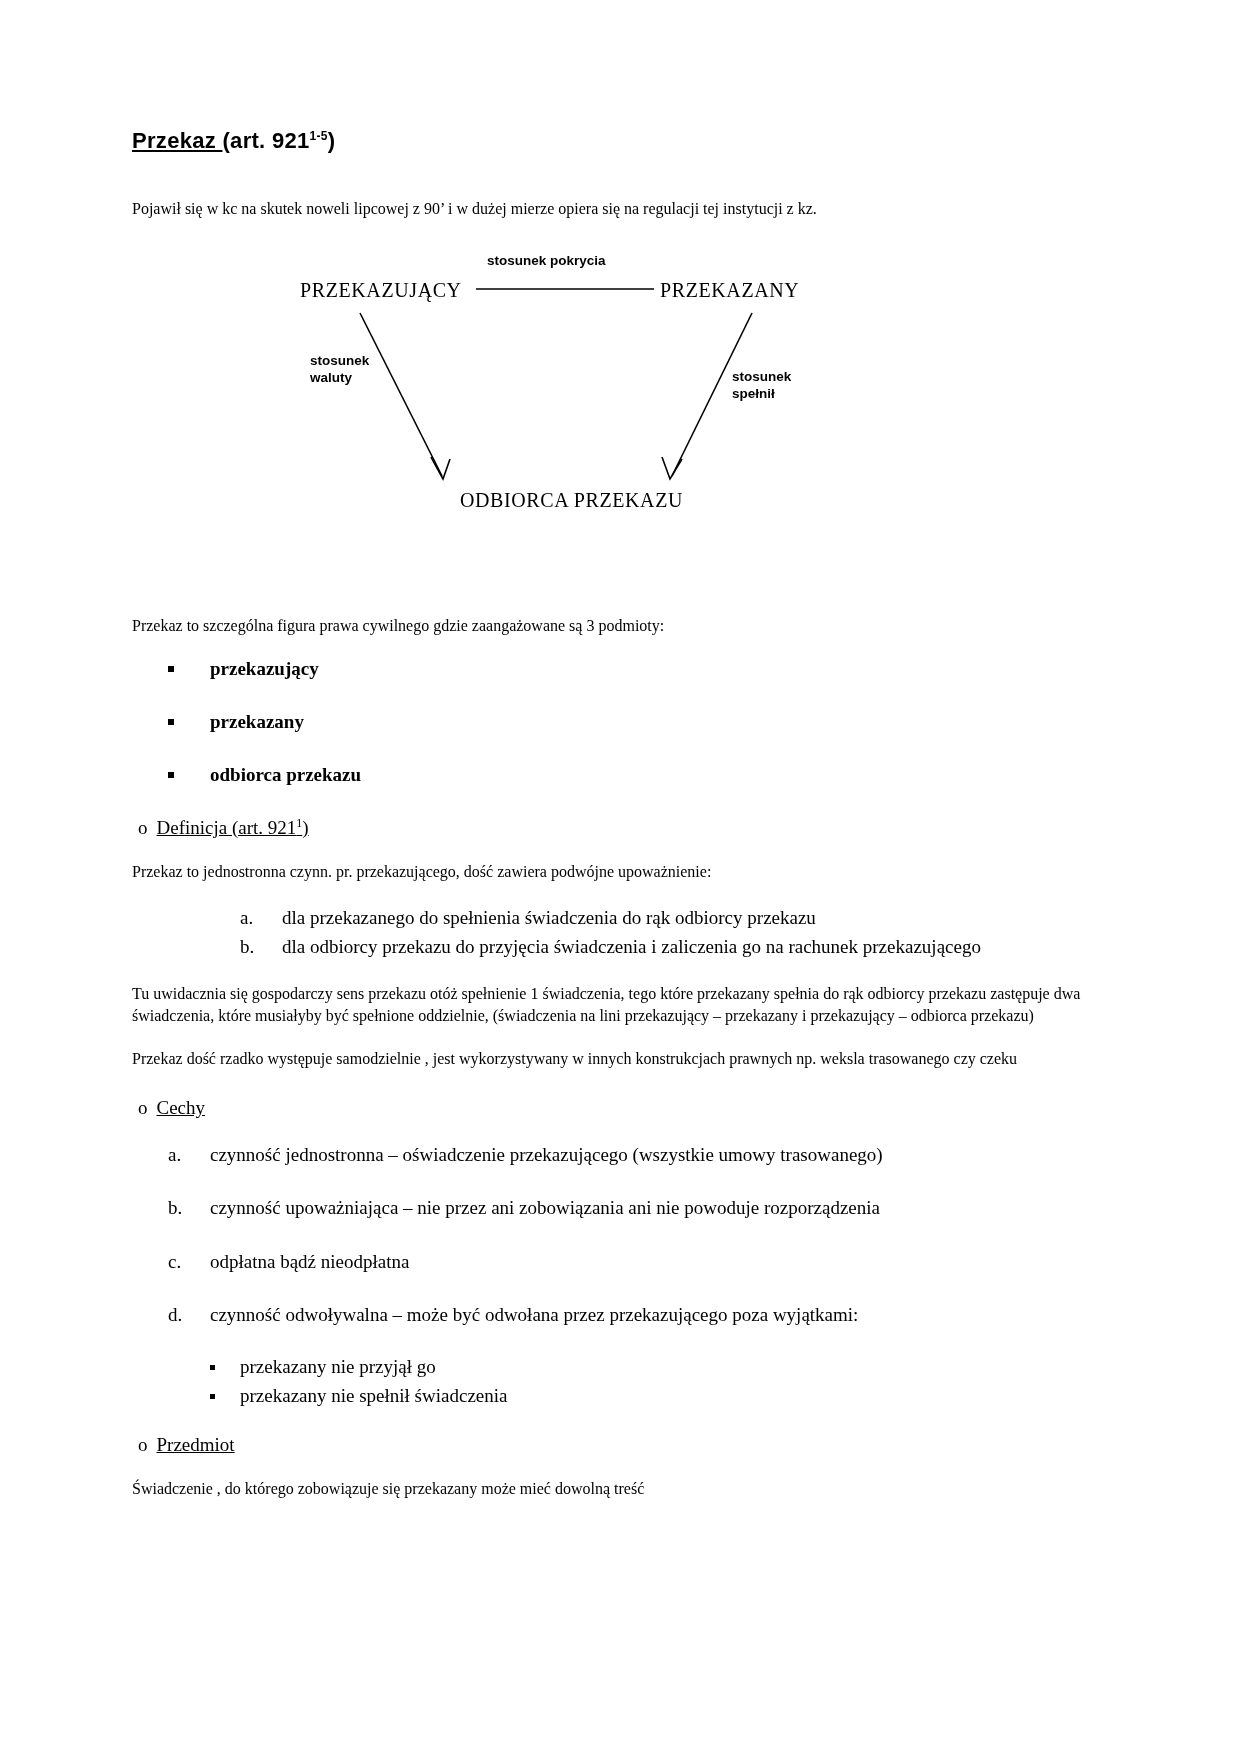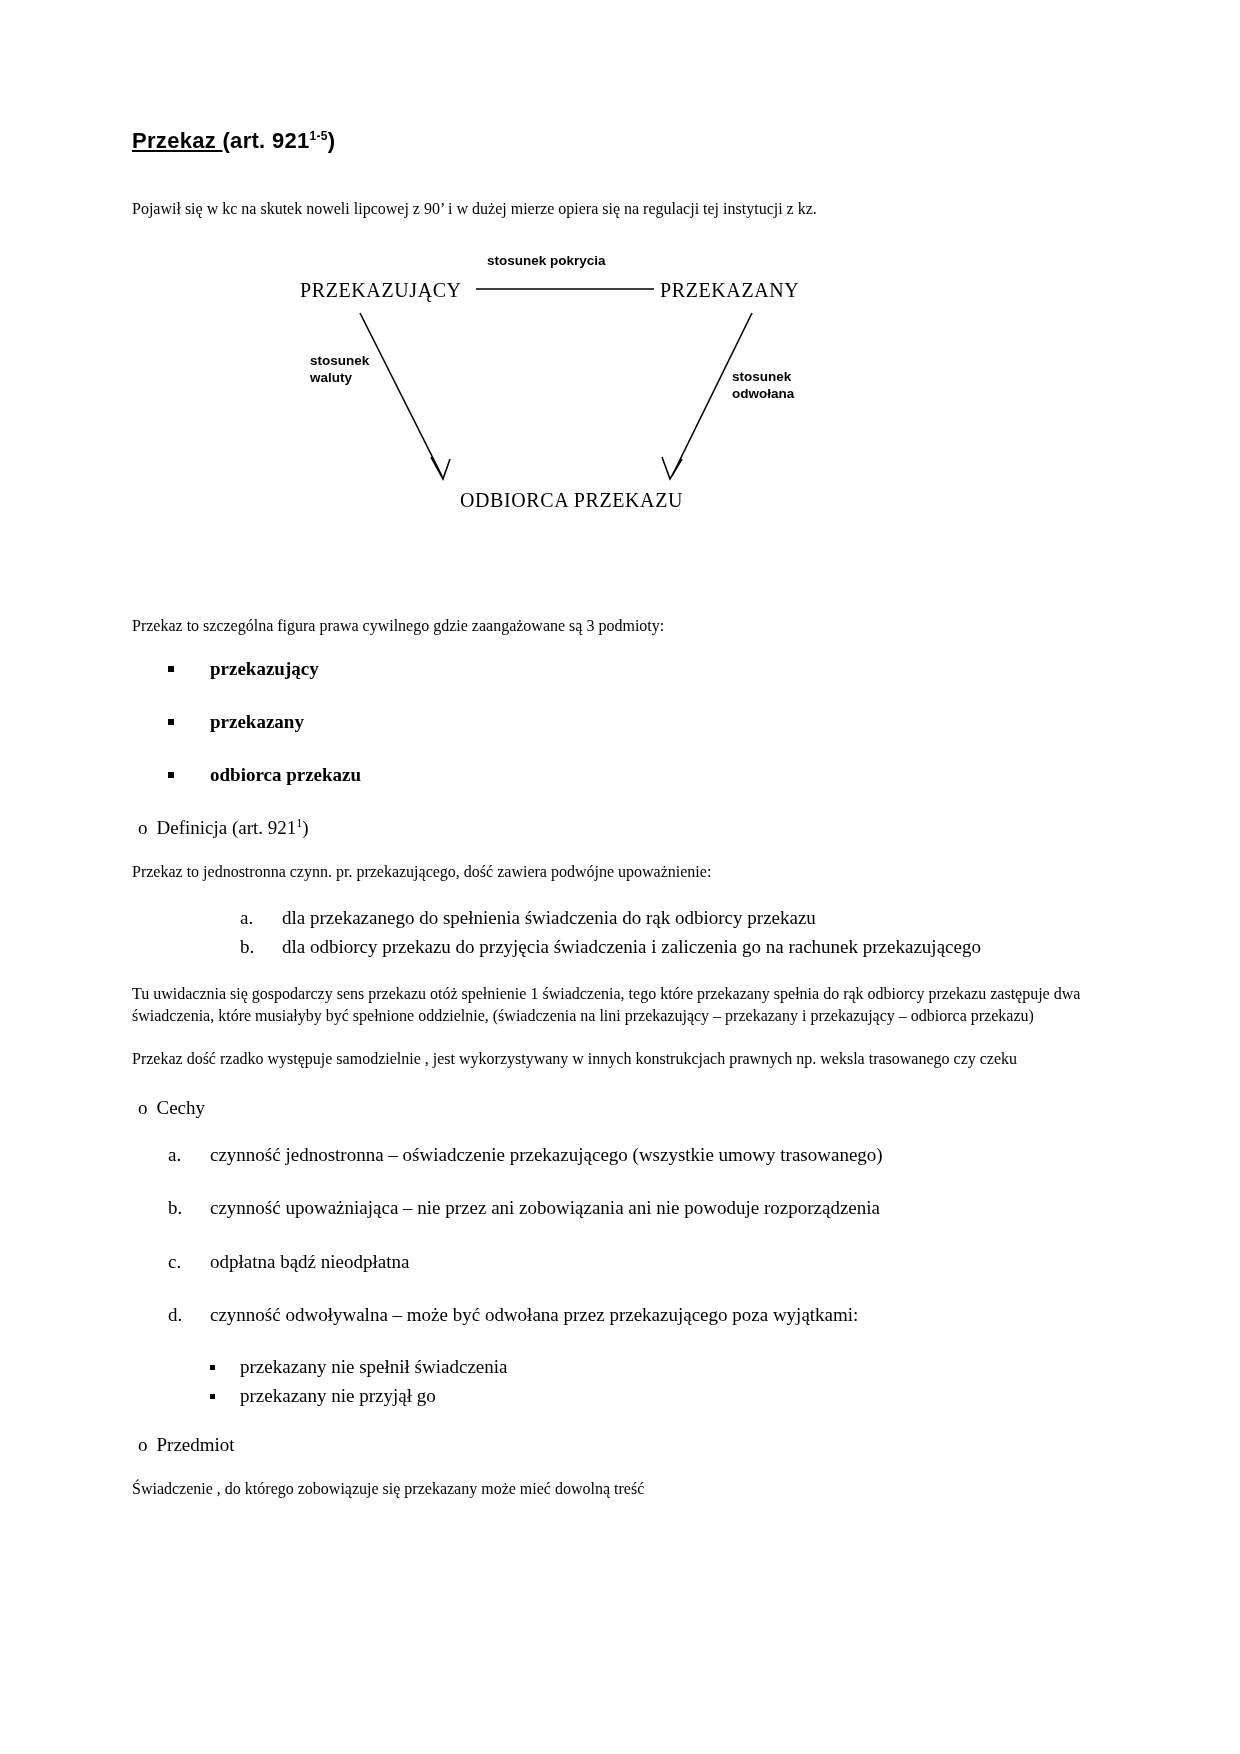--- a/index.html
+++ b/index.html
@@ -112,21 +112,21 @@
     width: 5px;
     height: 5px;
   }
 
   .o-head {
     font-size: 19px;
     margin: 26px 0 22px 0;
     padding-left: 6px;
   }
   .o-head .marker { margin-right: 9px; }
-  .o-head .label { }
+  .o-head .label { text-decoration: underline; }
   .o-head sup { font-size: 12px; vertical-align: super; }
 
   ol.alpha {
     list-style: none;
     margin: 0 0 22px 0;
     padding: 0;
   }
   ol.alpha > li {
     position: relative;
     padding-left: 150px;
@@ -179,21 +179,21 @@
 
     <div class="node" style="left:528px; top:38px;">PRZEKAZANY</div>
 
     <div class="edge-label" style="left:178px; top:112px;">
       <span>stosunek</span><br>
       <span>waluty</span>
     </div>
 
     <div class="edge-label" style="left:600px; top:128px;">
       <span>stosunek</span><br>
-      <span>odwołana</span>
+      <span>spełnił</span>
     </div>
 
     <div class="node" style="left:328px; top:248px;">ODBIORCA PRZEKAZU</div>
   </div>
 
   <p class="body">Przekaz to szczególna figura prawa cywilnego gdzie zaangażowane są 3 podmioty:</p>
 
   <ul class="sq">
     <li>przekazujący</li>
     <li>przekazany</li>
@@ -237,22 +237,22 @@
       <span class="lbl">c.</span>
       <span>odpłatna bądź nieodpłatna</span>
     </li>
     <li>
       <span class="lbl">d.</span>
       <span>czynność odwoływalna – może być odwołana przez przekazującego poza wyjątkami:</span>
     </li>
   </ol>
 
   <ul class="sq dense">
+    <li>przekazany nie przyjął go</li>
     <li>przekazany nie spełnił świadczenia</li>
-    <li>przekazany nie przyjął go</li>
   </ul>
 
   <div class="o-head">
     <span class="marker">o</span><span class="label">Przedmiot</span>
   </div>
 
   <p class="body">Świadczenie , do którego zobowiązuje się przekazany może mieć dowolną treść</p>
 
 </div>
 

